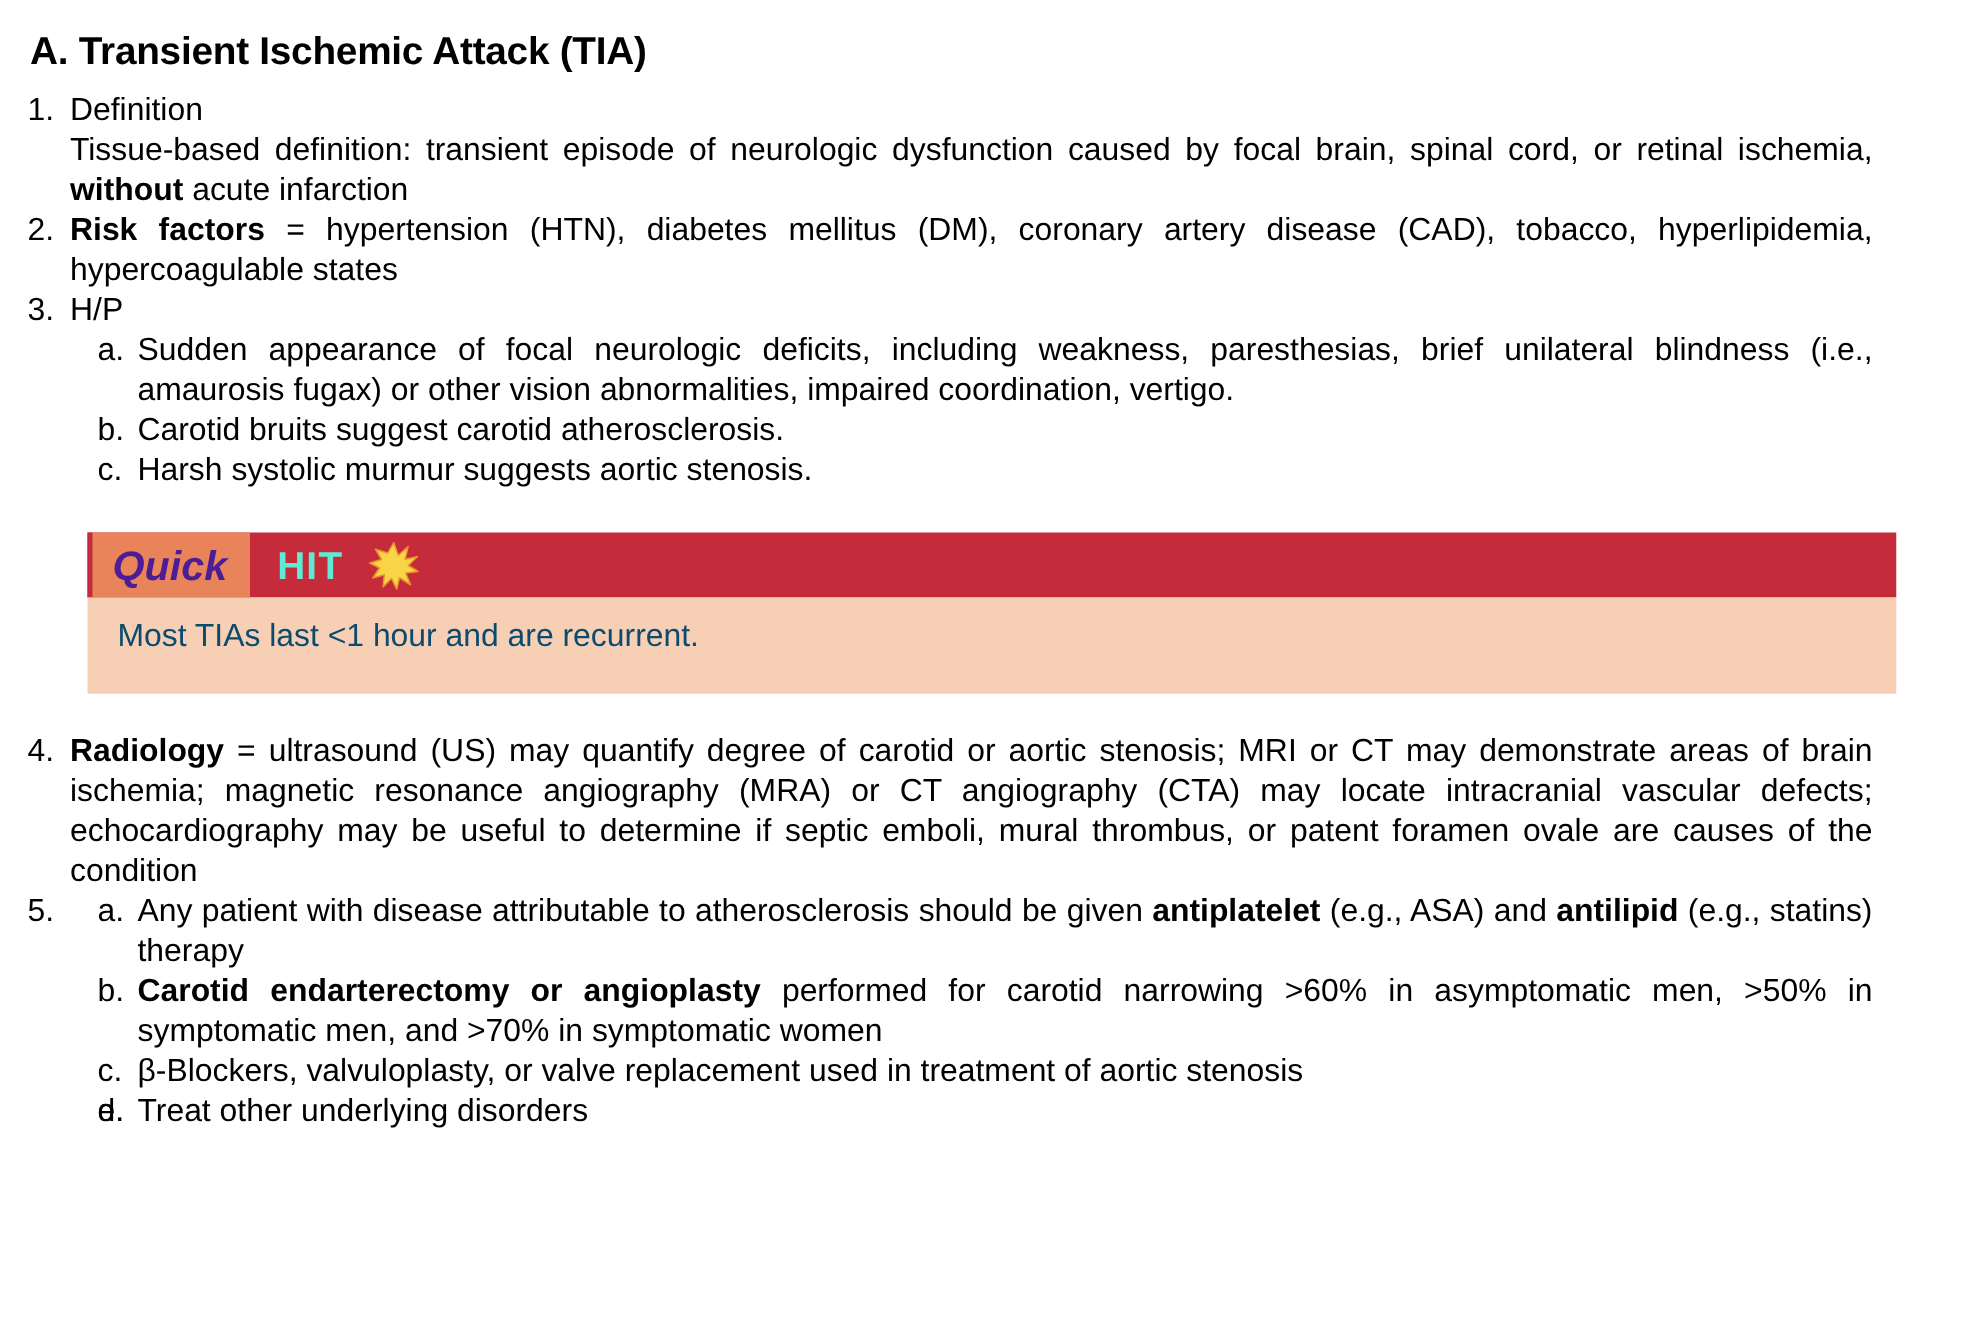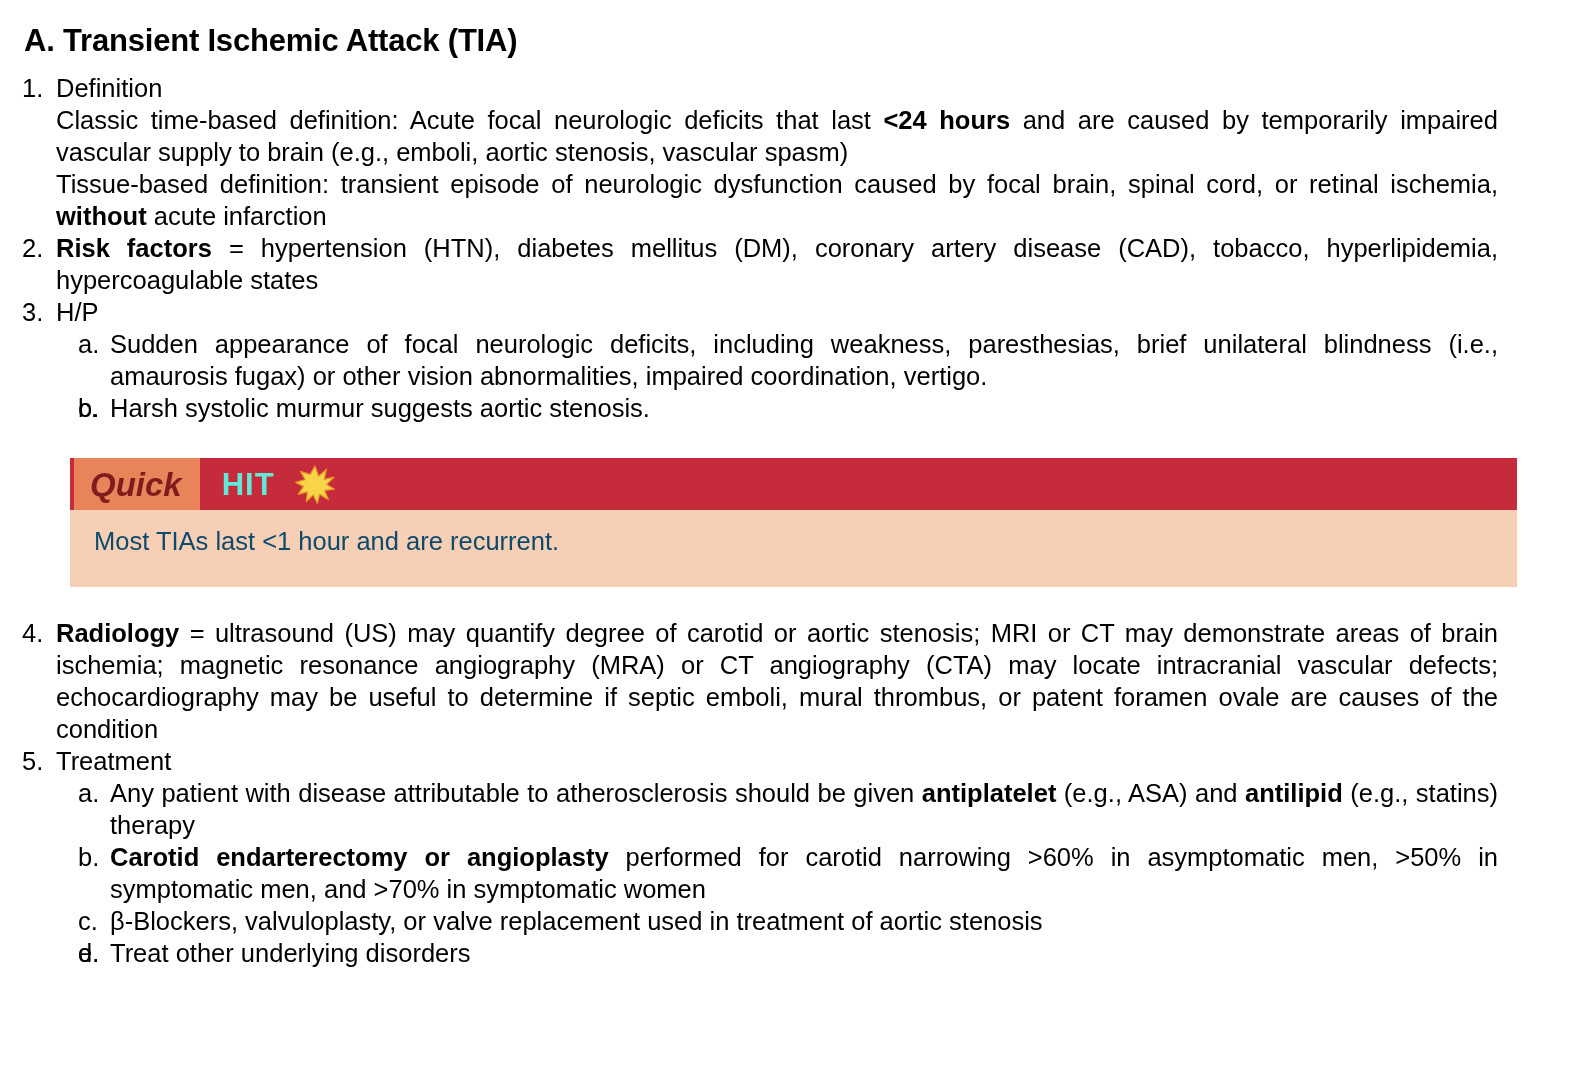--- a/index.html
+++ b/index.html
@@ -96,21 +96,21 @@
     background: #e8835a;
     display: flex;
     align-items: center;
     padding: 0 18px 0 16px;
     box-sizing: border-box;
   }
   .qh-tab-text {
     font-style: italic;
     font-weight: bold;
     font-size: 33px;
-    color: #7f1d1d;
+    color: #4c1d95;
     line-height: 1;
   }
   .qh-hit {
     display: flex;
     align-items: center;
     padding-left: 22px;
     flex: 1 1 auto;
   }
   .qh-hit-text {
     color: #5eead4;
@@ -140,39 +140,39 @@
 
 <div class="page">
 
   <h1 class="section-title">A. Transient Ischemic Attack (TIA)</h1>
 
   <ol class="num-list">
 
     <li class="num-item">
       <span class="marker">1.</span>
       <div class="lead">Definition</div>
-      <div class="para"><span>Classic time-based definition: Acute focal neurologic deficits that last </span><span class="bold">&lt;24 hours</span><span> and are caused by temporarily impaired vascular supply to brain (e.g., emboli, aortic stenosis, vascular spasm)</span></div>
       <div class="para"><span>Tissue-based definition: transient episode of neurologic dysfunction caused by focal brain, spinal cord, or retinal ischemia, </span><span class="bold">without</span><span> acute infarction</span></div>
     </li>
 
     <li class="num-item">
       <span class="marker">2.</span>
       <div class="para"><span class="bold">Risk factors</span><span> = hypertension (HTN), diabetes mellitus (DM), coronary artery disease (CAD), tobacco, hyperlipidemia, hypercoagulable states</span></div>
     </li>
 
     <li class="num-item">
       <span class="marker">3.</span>
       <div class="lead">H/P</div>
       <ol class="alpha-list">
         <li class="alpha-item para">
           <span class="marker">a.</span>
           <span>Sudden appearance of focal neurologic deficits, including weakness, paresthesias, brief unilateral blindness (i.e., amaurosis fugax) or other vision abnormalities, impaired coordination, vertigo.</span>
         </li>
         <li class="alpha-item para nojust">
           <span class="marker">b.</span>
+          <span>Carotid bruits suggest carotid atherosclerosis.</span>
         </li>
         <li class="alpha-item para nojust">
           <span class="marker">c.</span>
           <span>Harsh systolic murmur suggests aortic stenosis.</span>
         </li>
       </ol>
     </li>
   </ol>
 
   <div class="quickhit">
@@ -196,21 +196,20 @@
 
   <ol class="num-list">
 
     <li class="num-item">
       <span class="marker">4.</span>
       <div class="para"><span class="bold">Radiology</span><span> = ultrasound (US) may quantify degree of carotid or aortic stenosis; MRI or CT may demonstrate areas of brain ischemia; magnetic resonance angiography (MRA) or CT angiography (CTA) may locate intracranial vascular defects; echocardiography may be useful to determine if septic emboli, mural thrombus, or patent foramen ovale are causes of the condition</span></div>
     </li>
 
     <li class="num-item">
       <span class="marker">5.</span>
-      <div class="lead">Treatment</div>
       <ol class="alpha-list">
         <li class="alpha-item para">
           <span class="marker">a.</span>
           <span>Any patient with disease attributable to atherosclerosis should be given </span><span class="bold">antiplatelet</span><span> (e.g., ASA) and </span><span class="bold">antilipid</span><span> (e.g., statins) therapy</span>
         </li>
         <li class="alpha-item para">
           <span class="marker">b.</span>
           <span class="bold">Carotid endarterectomy or angioplasty</span><span> performed for carotid narrowing &gt;60% in asymptomatic men, &gt;50% in symptomatic men, and &gt;70% in symptomatic women</span>
         </li>
         <li class="alpha-item para nojust">

